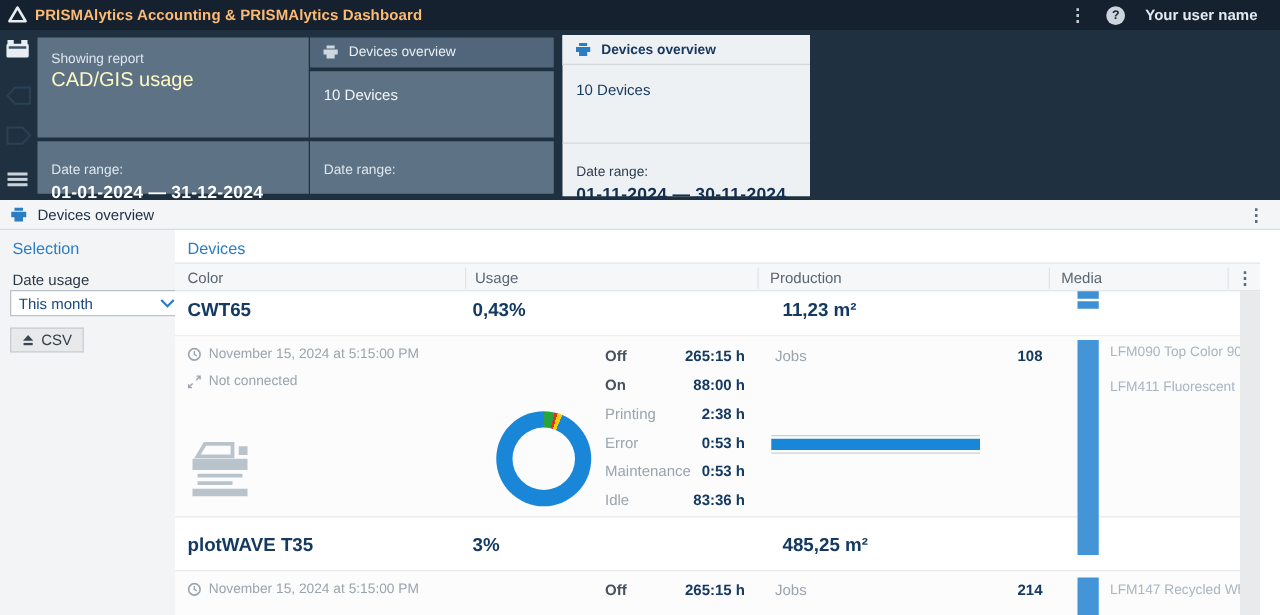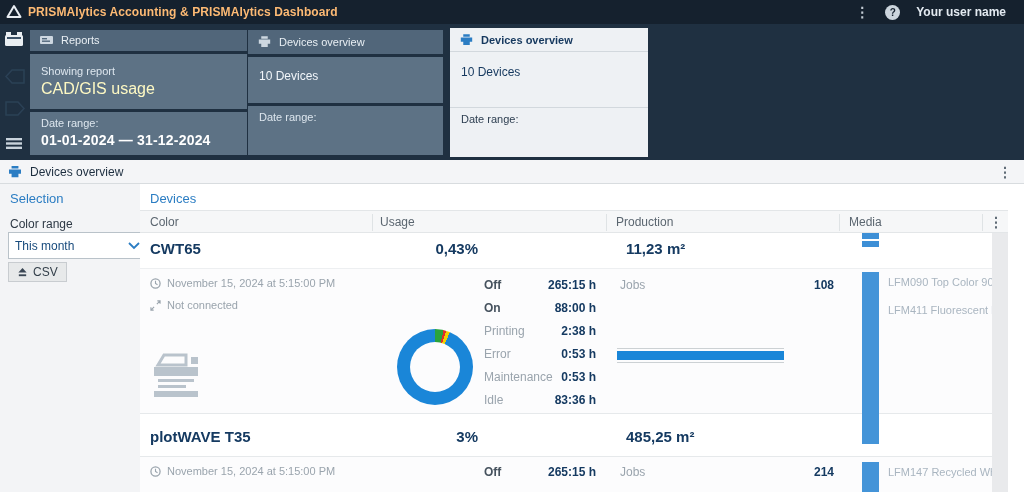--- a/index.html
+++ b/index.html
@@ -18,21 +18,21 @@
   .username { color:#e3eaf1; font-size:12px; font-weight:bold; }
 
   
   .darksec { position:absolute; left:0; top:24px; width:1024px; height:136px; background:#1f3041; }
   .rail-icon { position:absolute; left:4px; }
 
   
   .card { position:absolute; top:6px; height:125px; display:flex; flex-direction:column; gap:3px; cursor:pointer; }
   .card-h { height:24px; display:flex; align-items:center; gap:8px; padding:0 10px; font-size:11px; }
   .card-b { flex:1; padding:11px 11px; }
-  .card-f { height:49px; padding:5px 11px; }
+  .card-f { height:42px; padding:17px 11px; }
   .card-dark .card-h { background:#51667a; color:#e9eff4; }
   .card-dark .card-b, .card-dark .card-f { background:#5d7285; }
   .card-sub { font-size:11px; color:#dde6ee; }
   .card-big { font-size:16px; color:#fef9c3; margin-top:3px; }
   .card-val-sm { font-size:12px; color:#f2f6fa; margin-top:1px; }
   .card-date { font-size:14px; font-weight:bold; color:#ffffff; margin-top:3px; letter-spacing:.2px; }
   .card-sel { top:4px; height:129px; background:#eef1f4; gap:0; }
   .card-sel .card-h { background:#eef1f4; color:#15385e; border-bottom:1px solid #d2d8dd; font-weight:bold;}
   .card-sel .card-b { border-bottom:1px solid #d2d8dd; }
   .card-sel .card-sub { color:#2d3e50; }
@@ -43,37 +43,37 @@
   .ovbar { position:absolute; left:0; top:160px; width:1024px; height:24px; background:#f4f5f7;
            border-bottom:1px solid #d8dcdf; display:flex; align-items:center; padding:0 8px; }
   .ovbar-title { font-size:12px; color:#1d2e3f; margin-left:8px; }
   .ovbar .kebab, .thead .kebab { color:#5f6b76; }
 
   
   .selpanel { position:absolute; left:0; top:184px; width:155px; height:308px; background:#f3f4f6;
               border-right:1px solid #d8dcdf; }
   .sel-title { position:absolute; left:10px; top:7px; font-size:13px; color:#2b7dc3; }
   .dr-label { position:absolute; left:10px; top:33px; font-size:12px; color:#2d3844; }
-  .dr-select { position:absolute; left:8px; top:48px; width:139px; height:27px; background:#fff;
+  .dr-select { position:absolute; left:8px; top:48px; width:139px; height:21px; background:#fff;
                border:1px solid #b9c2c9; display:flex; align-items:center; padding:0 6px; cursor:pointer; }
   .dr-select span { font-size:12px; color:#174a7c; flex:1; }
   .csv-btn { position:absolute; left:8px; top:78px; height:20px; background:#e7e9ea; border:1px solid #c8ccd0;
              display:inline-flex; align-items:center; gap:5px; padding:0 8px; font-size:12px; color:#333f4a; cursor:pointer; }
 
   
   .main { position:absolute; left:140px; top:184px; width:868px; height:308px; background:#fff; overflow:hidden; }
   .devices-title { position:absolute; left:10px; top:7px; font-size:13px; color:#2b7dc3; }
   .thead { position:absolute; left:0; top:26px; width:868px; height:23px; background:#f6f7f8;
            border-top:1px solid #e3e6e8; border-bottom:1px solid #e3e6e8; }
   .th { position:absolute; top:4px; font-size:12px; color:#5b6670; }
   .vsep { position:absolute; top:3px; width:1px; height:17px; background:#dfe3e5; }
   .scrollstrip { position:absolute; left:852px; top:49px; width:16px; height:259px; background:#e9eaec; }
 
   .row-name { position:absolute; left:10px; font-size:15px; font-weight:bold; color:#153a61; }
-  .row-usage { position:absolute; left:238px; width:100px; text-align:right; font-size:15px; font-weight:bold; color:#153a61; }
+  .row-usage { position:absolute; left:238px; width:100px; text-align:left; font-size:15px; font-weight:bold; color:#153a61; }
   .row-prod { position:absolute; left:486px; font-size:15px; font-weight:bold; color:#153a61; }
 
   .detail { position:absolute; left:0; width:852px; background:#fcfcfd; border-top:1px solid #edeff1; }
   .d1 { top:84px; height:146px; border-bottom:1px solid #e6e9eb; }
   .d2 { top:272px; height:36px; border-top:1px solid #e6e9eb; }
   .meta-line { position:absolute; display:flex; align-items:center; gap:6px; font-size:11px; color:#9aa4ad; }
   .status-label { position:absolute; left:344px; font-size:12px; color:#9aa4ad; }
   .status-label.strong { color:#46525e; font-weight:bold; }
   .status-value { position:absolute; left:366px; width:90px; text-align:right; font-size:12px; font-weight:bold; color:#153a61; }
   .jobs-label { position:absolute; left:480px; font-size:12px; color:#9aa4ad; }
@@ -124,28 +124,20 @@
   <svg class="rail-icon" style="top:76px;left:4px" width="22" height="17" viewBox="0 0 22 17">
     <polygon points="2,2 14,2 20,8.5 14,15 2,15" fill="none" stroke="#2b4156" stroke-width="1.5"></polygon>
   </svg>
   <svg class="rail-icon" style="top:113px;left:5px" width="18" height="13" viewBox="0 0 18 13">
     <rect x="1" y="1" width="16" height="2.4" fill="#c9d3dc"></rect>
       <rect x="1" y="5.3" width="16" height="2.4" fill="#c9d3dc"></rect>
       <rect x="1" y="9.6" width="16" height="2.4" fill="#c9d3dc"></rect>
   </svg>
 
   <div class="card card-dark" style="left:30px;width:217px">
-    <div class="card-h">
-      <svg width="13" height="11" viewBox="0 0 13 11">
-        <rect x="0" y="1" width="13" height="8" rx="1" fill="#cdd7e0"></rect>
-          <rect x="2" y="3" width="5" height="1.4" fill="#51667a"></rect>
-          <rect x="2" y="5.5" width="8" height="1.4" fill="#51667a"></rect>
-      </svg>
-      <span>Reports</span>
-    </div>
     <div class="card-b">
       <div class="card-sub">Showing report</div>
       <div class="card-big">CAD/GIS usage</div>
     </div>
     <div class="card-f">
       <div class="card-sub">Date range:</div>
       <div class="card-date">01-01-2024 — 31-12-2024</div>
     </div>
   </div>
 
@@ -169,35 +161,36 @@
       <svg width="13" height="12" viewBox="0 0 16 14">
         <path d="M4 0h8v3H4z M1 4h14v5H1z M4 9h8v4H4z" fill="#2b7dc3"></path>
       </svg>
       <span>Devices overview</span>
     </div>
     <div class="card-b">
       <div class="card-val-sm">10 Devices</div>
     </div>
     <div class="card-f">
       <div class="card-sub">Date range:</div>
+      <div class="card-date">01-11-2024 — 30-11-2024</div>
     </div>
   </div>
 </div>
 
 <div class="ovbar">
   <svg width="14" height="12" viewBox="0 0 16 14">
     <path d="M4 0h8v3H4z M1 4h14v5H1z M4 9h8v4H4z" fill="#2b7dc3"></path>
   </svg>
   <span class="ovbar-title">Devices overview</span>
   <span class="kebab" style="margin-left:auto;padding-right:4px">⋮</span>
 </div>
 
 <aside class="selpanel">
   <div class="sel-title">Selection</div>
-  <div class="dr-label">Color range</div>
+  <div class="dr-label">Date usage</div>
   <div class="dr-select">
     <span>This month</span>
     <svg width="12" height="8" viewBox="0 0 12 8">
       <path d="M1 1 L6 6 L11 1" fill="none" stroke="#2b7dc3" stroke-width="1.8"></path>
     </svg>
   </div>
   <button class="csv-btn">
     <svg width="11" height="11" viewBox="0 0 12 12">
       <polygon points="6,1 10.5,6 1.5,6" fill="#3a4654"></polygon>
         <rect x="2" y="8" width="8" height="2" fill="#3a4654"></rect>

